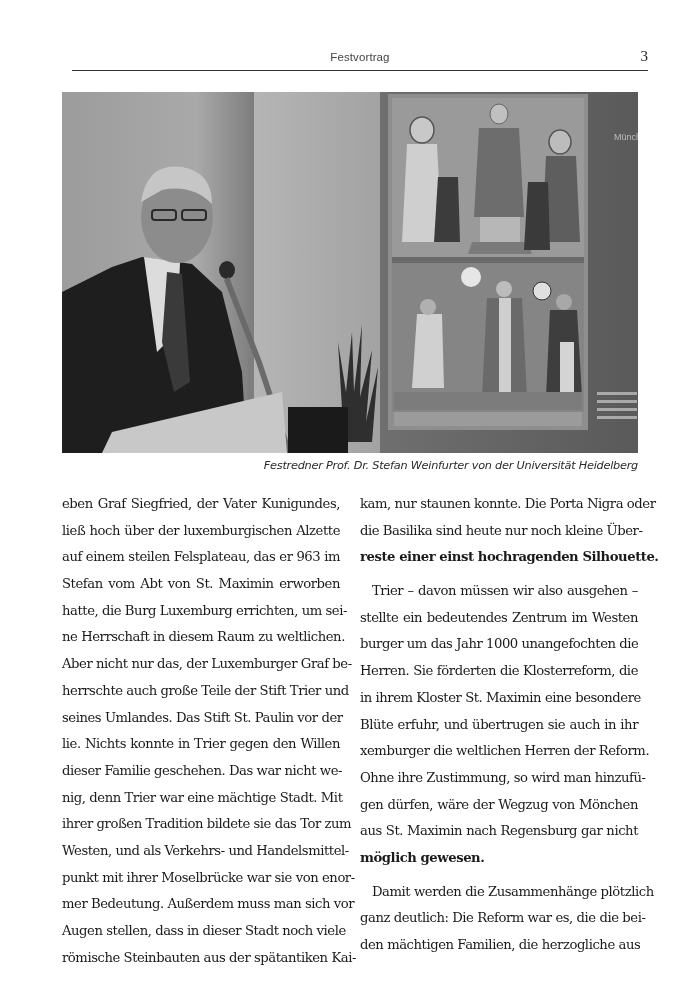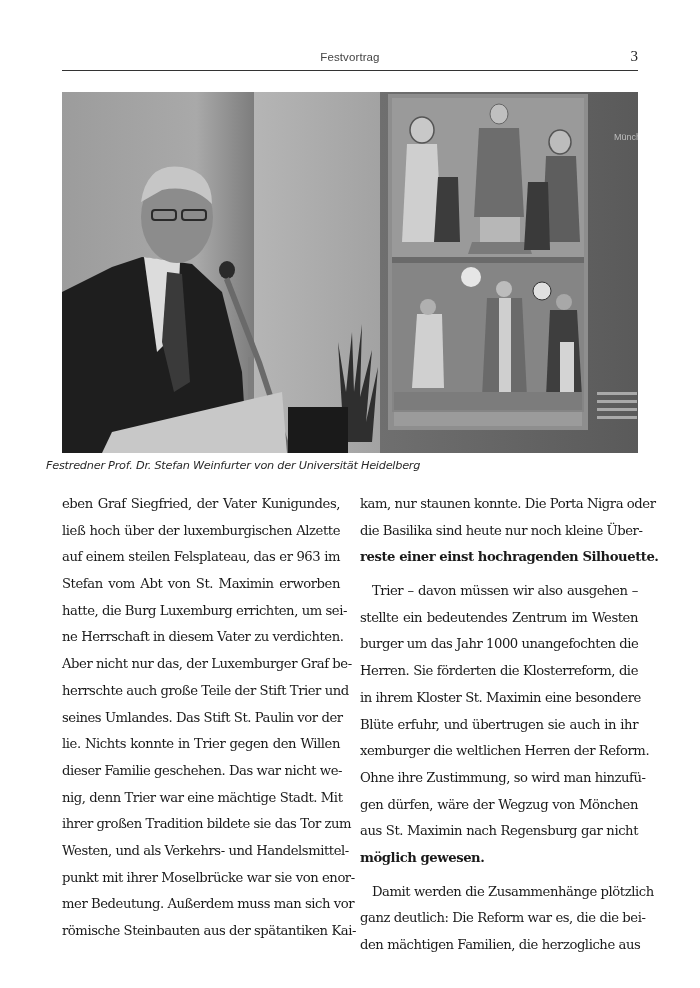--- a/index.html
+++ b/index.html
@@ -1,41 +1,41 @@
 <!DOCTYPE html>
 <html><head>
 <meta charset="utf-8">
 <style>
   html, body { margin: 0; padding: 0; }
   body {
     width: 700px; height: 988px; background: #ffffff; position: relative; overflow: hidden;
     color: #1a1a1a;
   }
   .running-head {
-    position: absolute; left: 62px; top: 48px; width: 576px; height: 22px;
+    position: absolute; left: 72px; top: 48px; width: 576px; height: 22px;
     border-bottom: 1.5px solid #333;
     font-family: "Liberation Sans", sans-serif;
   }
   .running-title {
     position: absolute; left: 0; right: 0; top: 3px; text-align: center;
     font-size: 11.5px; color: #444; letter-spacing: 0.1px;
   }
   .page-number {
     position: absolute; right: 0; top: 0px; font-family: "Liberation Serif", serif;
     font-size: 15px; color: #222;
   }
   .photo {
     position: absolute; left: 62px; top: 92px; width: 576px; height: 361px;
     overflow: hidden; background: #8a8a8a;
   }
   .photo svg { display: block; width: 100%; height: 100%; }
   .caption {
-    position: absolute; left: 46px; top: 459px; width: 576px;
+    position: absolute; left: 62px; top: 459px; width: 576px;
     font-family: "DejaVu Sans", sans-serif; font-style: italic; font-size: 11.3px;
-    color: #2a2a2a; letter-spacing: -0.25px;
+    color: #2a2a2a; letter-spacing: -0.25px; text-align: right;
   }
   .column {
     position: absolute; top: 491px; width: 278px;
     font-family: "DejaVu Serif", serif; font-size: 13.2px; line-height: 26.7px;
     color: #1a1a1a; letter-spacing: -0.45px;
   }
   .column.left { left: 62px; }
   .column.right { left: 360px; }
   .line {
     display: block; height: 26.7px; white-space: nowrap;
@@ -139,31 +139,32 @@
 </div>
 
 <div class="caption">Festredner Prof. Dr. Stefan Weinfurter von der Universität Heidelberg</div>
 
 <div class="column left" id="col-left">
     <span class="line">eben Graf Siegfried, der Vater Kunigundes,</span>
     <span class="line">ließ hoch über der luxemburgischen Alzette</span>
     <span class="line">auf einem steilen Felsplateau, das er 963 im</span>
     <span class="line">Stefan vom Abt von St. Maximin erworben</span>
     <span class="line">hatte, die Burg Luxemburg errichten, um sei-</span>
-    <span class="line">ne Herrschaft in diesem Vater zu verdichten.</span>
+    <span class="line">ne Herrschaft in diesem Raum zu weltlichen.</span>
     <span class="line">Aber nicht nur das, der Luxemburger Graf be-</span>
     <span class="line">herrschte auch große Teile der Stift Trier und</span>
     <span class="line">seines Umlandes. Das Stift St. Paulin vor der</span>
     <span class="line">lie. Nichts konnte in Trier gegen den Willen</span>
     <span class="line">dieser Familie geschehen. Das war nicht we-</span>
     <span class="line">nig, denn Trier war eine mächtige Stadt. Mit</span>
     <span class="line">ihrer großen Tradition bildete sie das Tor zum</span>
     <span class="line">Westen, und als Verkehrs- und Handelsmittel-</span>
     <span class="line">punkt mit ihrer Moselbrücke war sie von enor-</span>
     <span class="line">mer Bedeutung. Außerdem muss man sich vor</span>
+    <span class="line">Augen stellen, dass in dieser Stadt noch viele</span>
     <span class="line">römische Steinbauten aus der spätantiken Kai-</span>
   </div>
 <div class="column right" id="col-right">
     <span class="line">kam, nur staunen konnte. Die Porta Nigra oder</span>
     <span class="line">die Basilika sind heute nur noch kleine Über-</span>
     <span class="line last">reste einer einst hochragenden Silhouette.</span>
     <span class="line indent">Trier – davon müssen wir also ausgehen –</span>
     <span class="line">stellte ein bedeutendes Zentrum im Westen</span>
     <span class="line">burger um das Jahr 1000 unangefochten die</span>
     <span class="line">Herren. Sie förderten die Klosterreform, die</span>

